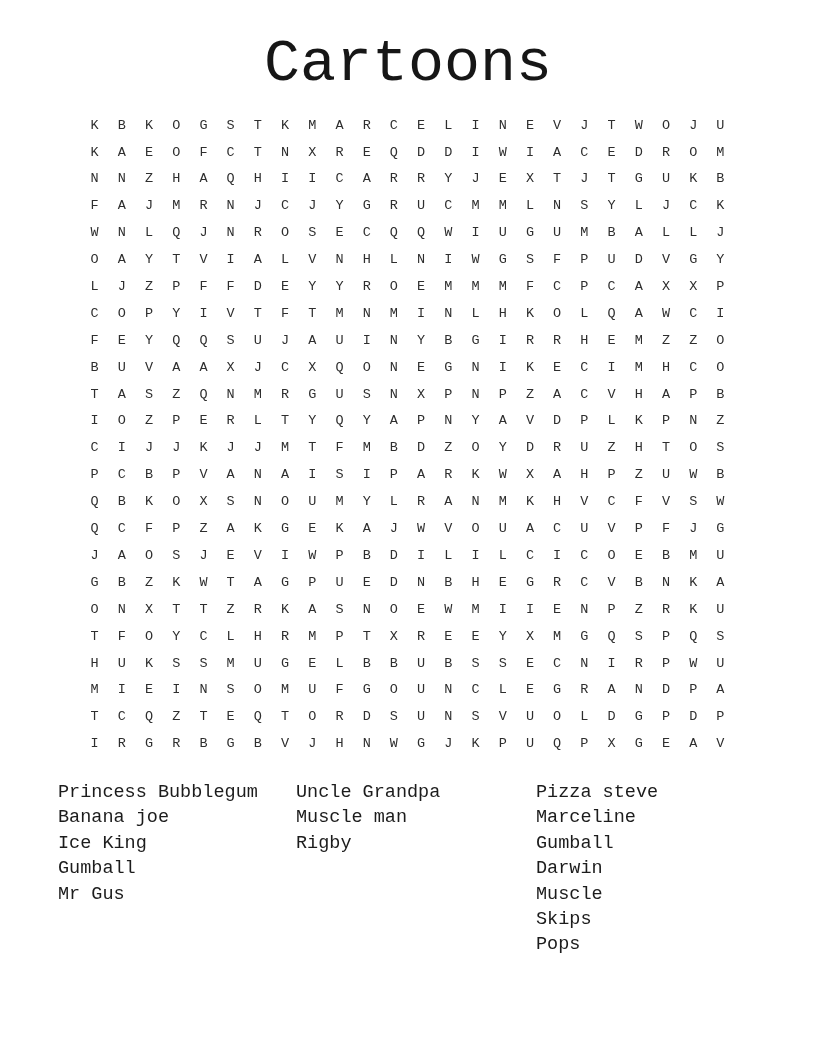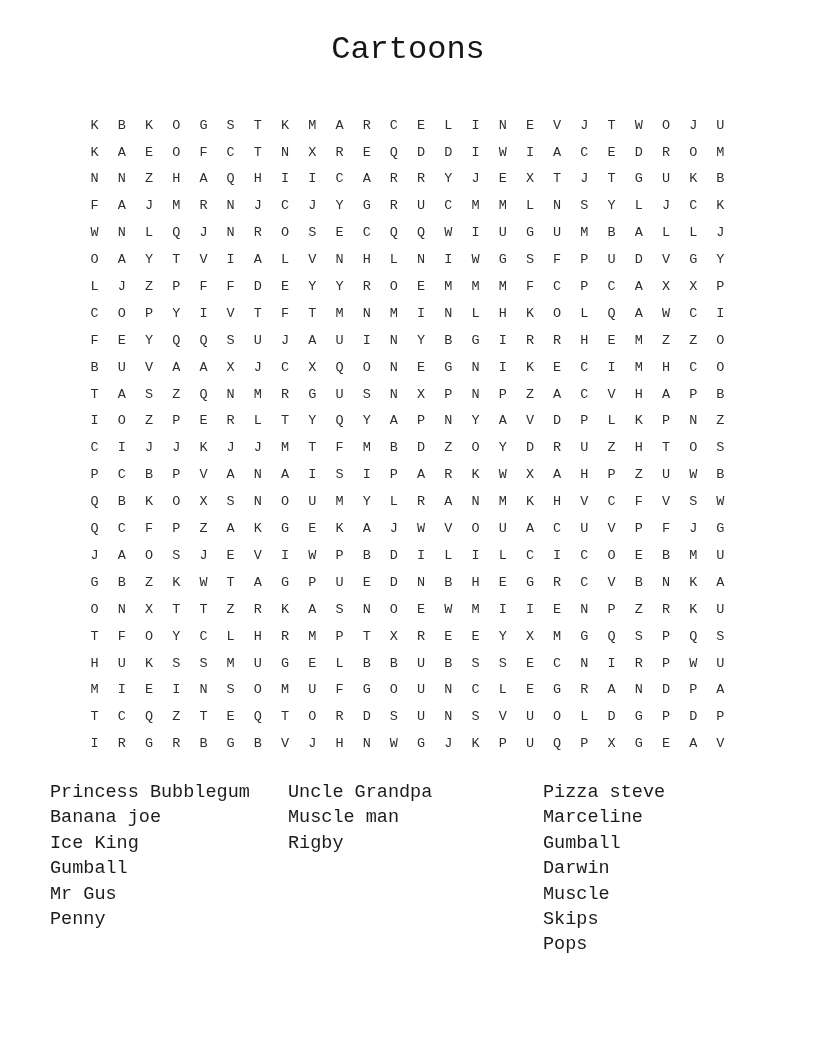--- a/index.html
+++ b/index.html
@@ -20,21 +20,21 @@
     background: #ffffff;
   }
   .title {
     position: absolute;
     top: 34px;
     left: 0;
     width: 816px;
     margin: 0;
     text-align: center;
     font-family: "Liberation Mono", "DejaVu Sans Mono", monospace;
-    font-size: 32px;
+    font-size: 60px;
     font-weight: 400;
     line-height: 1;
     color: #161616;
     letter-spacing: 0;
   }
   .grid {
     position: absolute;
     left: 81px;
     top: 112px;
     width: 653px;
@@ -46,31 +46,31 @@
     display: flex;
     align-items: center;
     justify-content: center;
     font-size: 13.5px;
     line-height: 1;
     color: #2e2e2e;
   }
   .words {
     position: absolute;
     top: 780px;
-    left: 0;
+    left: 8px;
     width: 780px;
     height: 200px;
   }
   .wcol {
     position: absolute;
     top: 0;
   }
   .wcol-1 { left: 50px; }
   .wcol-2 { left: 288px; }
-  .wcol-3 { left: 528px; margin-left: 15px; }
+  .wcol-3 { left: 528px; }
   .word {
     font-size: 18.5px;
     line-height: 25.4px;
     color: #1c1c1c;
     white-space: pre;
   }
 </style>
 </head>
 <body>
 
@@ -657,21 +657,20 @@
       <span class="cell">V</span>
     </div>
 
   <div class="words">
     <div class="wcol wcol-1" id="wcol-0">
         <div class="word">Princess Bubblegum</div>
         <div class="word">Banana joe</div>
         <div class="word">Ice King</div>
         <div class="word">Gumball</div>
         <div class="word">Mr Gus</div>
-        <div class="word">Penny</div>
       </div>
     <div class="wcol wcol-2" id="wcol-1">
         <div class="word">Uncle Grandpa</div>
         <div class="word">Muscle man</div>
         <div class="word">Rigby</div>
       </div>
     <div class="wcol wcol-3" id="wcol-2">
         <div class="word">Pizza steve</div>
         <div class="word">Marceline</div>
         <div class="word">Gumball</div>

